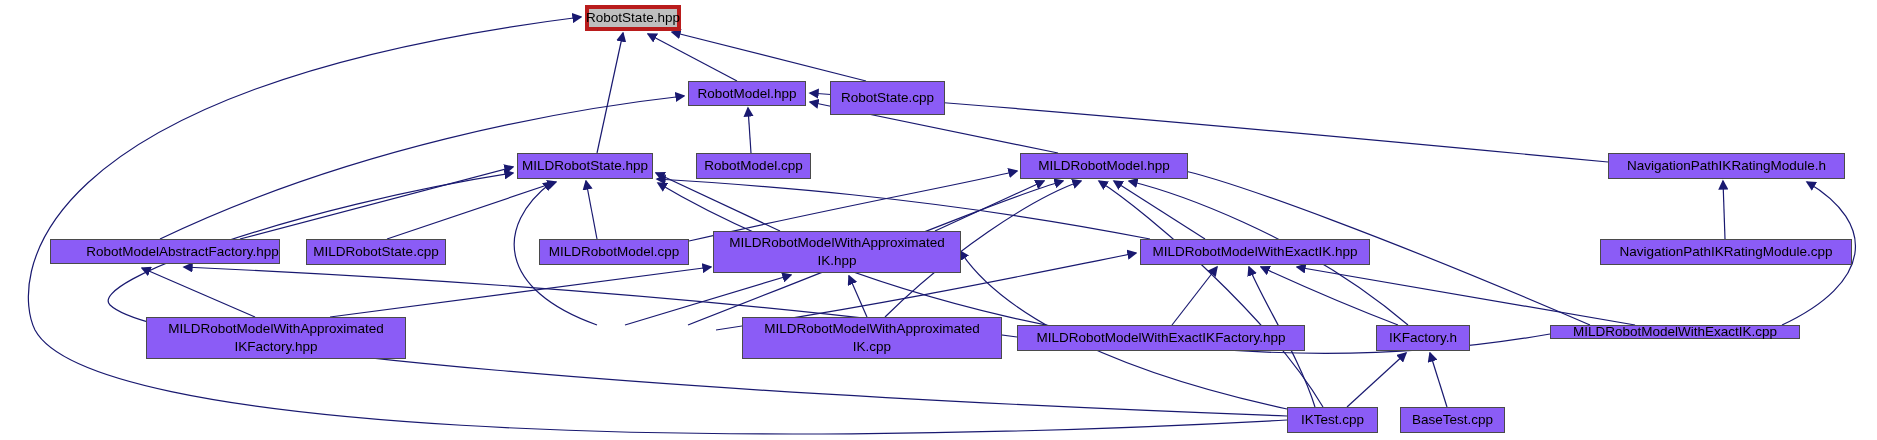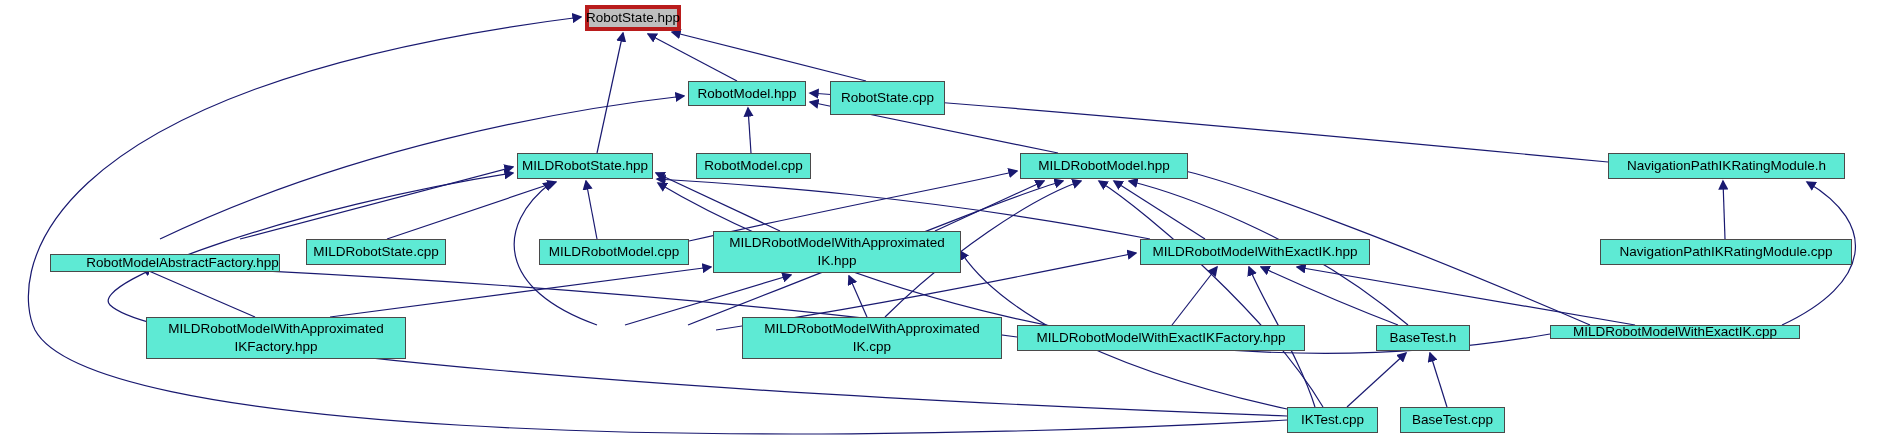--- a/index.html
+++ b/index.html
@@ -1,19 +1,19 @@
 <!DOCTYPE html>
 <html><head>
 <meta charset="utf-8">
 <style>
   html,body{margin:0;padding:0;background:#ffffff;}
   #canvas{position:relative;width:1877px;height:440px;background:#ffffff;overflow:hidden;
           font-family:"Liberation Sans","DejaVu Sans",sans-serif;}
   #edges{position:absolute;left:0;top:0;width:1877px;height:440px;}
-  .node{position:absolute;box-sizing:border-box;background:#5eead4;border:1px solid #4a4a4a;
+  .node{position:absolute;box-sizing:border-box;background:#8b5cf6;border:1px solid #4a4a4a;
         display:flex;flex-direction:column;align-items:center;justify-content:center;
         font-size:13.5px;color:#000;line-height:18px;white-space:nowrap;z-index:2;}
   .node.root{background:#bfbfbf;border:4px solid #b91c1c;font-weight:400;}
   .node span{display:block;text-align:center;}
 </style>
 </head>
 <body>
 
 <div id="canvas">
 
@@ -80,21 +80,21 @@
   </div>
   <div class="node" style="left:696px;top:153px;width:115px;height:26px;">
     <span>RobotModel.cpp</span>
   </div>
   <div class="node" style="left:1020px;top:153px;width:168px;height:26px;">
     <span>MILDRobotModel.hpp</span>
   </div>
   <div class="node" style="left:1608px;top:153px;width:237px;height:26px;">
     <span>NavigationPathIKRatingModule.h</span>
   </div>
-  <div class="node" style="left:50px;top:254px;width:230px;height:18px;padding-left:35px;">
+  <div class="node" style="left:50px;top:239px;width:230px;height:25px;padding-left:35px;">
     <span>RobotModelAbstractFactory.hpp</span>
   </div>
   <div class="node" style="left:306px;top:239px;width:140px;height:26px;">
     <span>MILDRobotState.cpp</span>
   </div>
   <div class="node" style="left:539px;top:239px;width:150px;height:26px;">
     <span>MILDRobotModel.cpp</span>
   </div>
   <div class="node" style="left:713px;top:231px;width:248px;height:42px;">
     <span>MILDRobotModelWithApproximated</span>
@@ -111,21 +111,21 @@
     <span>IKFactory.hpp</span>
   </div>
   <div class="node" style="left:742px;top:317px;width:260px;height:42px;">
     <span>MILDRobotModelWithApproximated</span>
     <span>IK.cpp</span>
   </div>
   <div class="node" style="left:1017px;top:325px;width:288px;height:26px;">
     <span>MILDRobotModelWithExactIKFactory.hpp</span>
   </div>
   <div class="node" style="left:1376px;top:325px;width:94px;height:26px;">
-    <span>BaseTest.h</span>
+    <span>IKFactory.h</span>
   </div>
   <div class="node" style="left:1550px;top:325px;width:250px;height:14px;">
     <span>MILDRobotModelWithExactIK.cpp</span>
   </div>
   <div class="node" style="left:1287px;top:407px;width:91px;height:26px;">
     <span>IKTest.cpp</span>
   </div>
   <div class="node" style="left:1400px;top:407px;width:105px;height:26px;">
     <span>BaseTest.cpp</span>
   </div>

